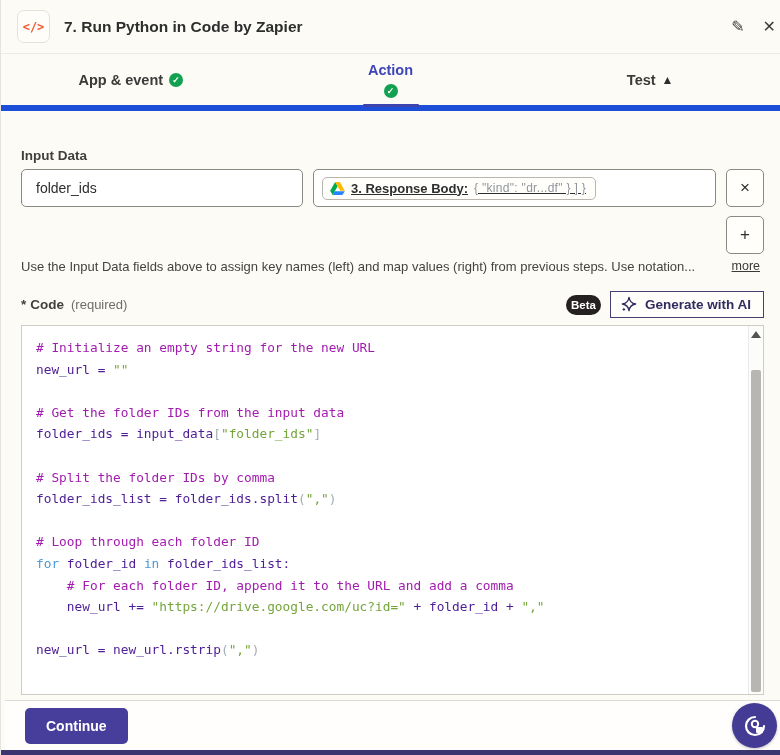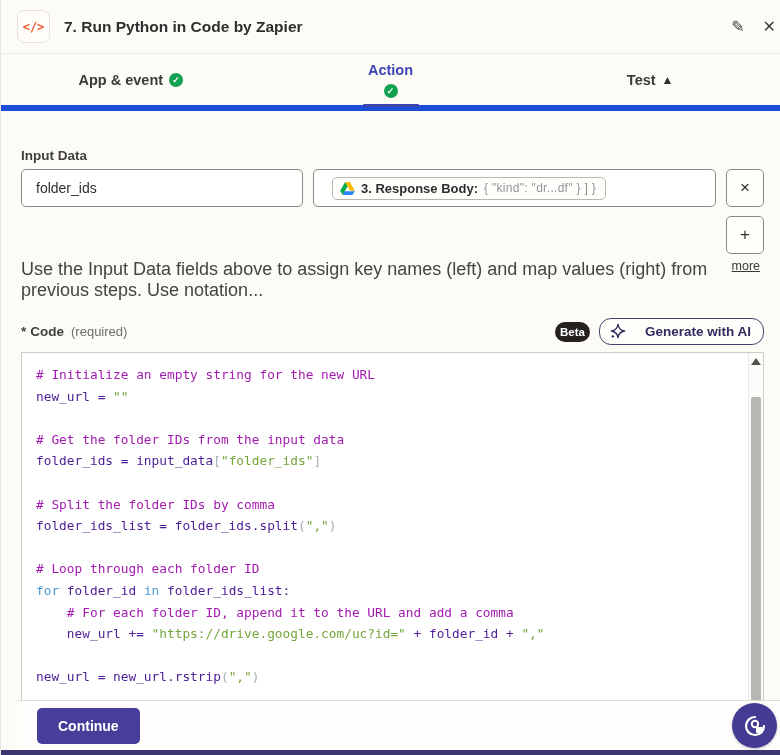--- a/index.html
+++ b/index.html
@@ -42,50 +42,50 @@
   .warn-badge { color:#2d2e2e; font-size:12px; line-height:1; }
   
   .content { padding:0 16px 0 20px; }
   .section-label { margin-top:37px; font-size:13.5px; font-weight:bold; color:#413f3d; }
   .kv-row { display:flex; gap:10px; margin-top:6px; }
   .field {
     height:38px; background:#fff; border:1px solid #8b8984; border-radius:5px;
     display:flex; align-items:center;
   }
   .key-field { width:282px; padding:0 14px; font-size:14px; color:#2d2e2e; }
-  .val-field { flex:1; padding:0 18px; }
+  .val-field { flex:1; padding:0 8px;text-decoration:underline; }
   .map-pill {
     display:inline-flex; align-items:center; gap:6px; max-width:100%;
     border:1px solid #b9b6b0; border-radius:5px; background:#fffefb;
     padding:3px 9px 3px 7px; white-space:nowrap; overflow:hidden;
   }
   .pill-step { font-size:13px; font-weight:bold; color:#2d2e2e; }
   .pill-preview { font-size:12px; color:#8f959b; letter-spacing:.3px; }
   .sq-btn {
     width:38px; height:38px; flex:0 0 auto; background:#fffefb;
     border:1px solid #8b8984; border-radius:5px; font-size:17px; color:#2d2e2e;
     display:flex; align-items:center; justify-content:center; cursor:pointer;
   }
   .add-row { display:flex; justify-content:flex-end; margin-top:9px; }
   .help-row { display:flex; align-items:flex-start; margin-top:5px; }
-  .help-text { flex:1; font-size:18px; color:#45443f; padding-right:12px; }
+  .help-text { flex:1; font-size:13px; color:#45443f; padding-right:12px; }
   .more-link { font-size:12.5px; color:#3b3a38; text-decoration:underline; cursor:pointer; margin-right:4px; }
   
   .code-label-row { display:flex; align-items:center; margin-top:17px; }
   .req-star { font-size:13.5px; font-weight:bold; color:#413f3d; }
   .code-label { font-size:13.5px; font-weight:bold; color:#413f3d; margin-left:4px; }
   .req-note { font-size:13px; color:#6e6d68; margin-left:7px; }
   .code-label-spacer { flex:1; }
   .beta-pill {
     background:#262121; color:#fff; font-size:11.5px; font-weight:bold;
     border-radius:999px; padding:4px 5px; margin-right:9px;
   }
   .gen-ai-btn {
-    display:inline-flex; align-items:center; gap:19px; background:#fffefb;
-    border:1px solid #44406f; border-radius:12px; padding:4px 12px 5px 10px;
+    display:inline-flex; align-items:center; gap:8px; background:#fffefb;
+    border:1px solid #44406f; border-radius:0; padding:4px 12px 5px 10px;
     font-size:13.5px; font-weight:bold; color:#312c5f; cursor:pointer; font-family:inherit;
   }
   
   .code-editor {
     position:relative; margin-top:7px; height:370px; background:#fff;
     border:1px solid #cfccc5; overflow:hidden;
   }
   .code-scroll { position:absolute; inset:0 15px 0 0; overflow:hidden; padding:11px 0 0 14px; }
   .code-line {
     font-family:"DejaVu Sans Mono", monospace; font-size:12.8px; line-height:21.6px;
@@ -104,21 +104,21 @@
     position:absolute; top:5px; left:50%; transform:translateX(-50%);
     width:0; height:0; border-left:5px solid transparent; border-right:5px solid transparent;
     border-bottom:7px solid #55544f;
   }
   .sb-thumb {
     position:absolute; top:44px; bottom:2px; left:2px; width:10px;
     background:#b7b6b3; border-radius:2px;
   }
   
   .footer {
-    position:absolute; left:16px; right:0; bottom:5px; height:50px; background:#fffefd;
+    position:absolute; left:4px; right:0; bottom:5px; height:50px; background:#fffefd;
     border-top:1px solid #dedbd4; display:flex; align-items:center; padding:0 20px;
   }
   .continue-btn {
     background:#473e9c; color:#fff; font-size:14px; font-weight:bold;
     border:none; border-radius:5px; padding:10px 21px; cursor:pointer; font-family:inherit;
   }
   .bottom-bar { position:absolute; left:0; right:0; bottom:0; height:5px; background:#3b3570; }
   .bot-fab {
     position:absolute; right:3px; bottom:7px; width:45px; height:45px; border-radius:50%;
     background:#443c94; border:none; display:flex; align-items:center; justify-content:center;

